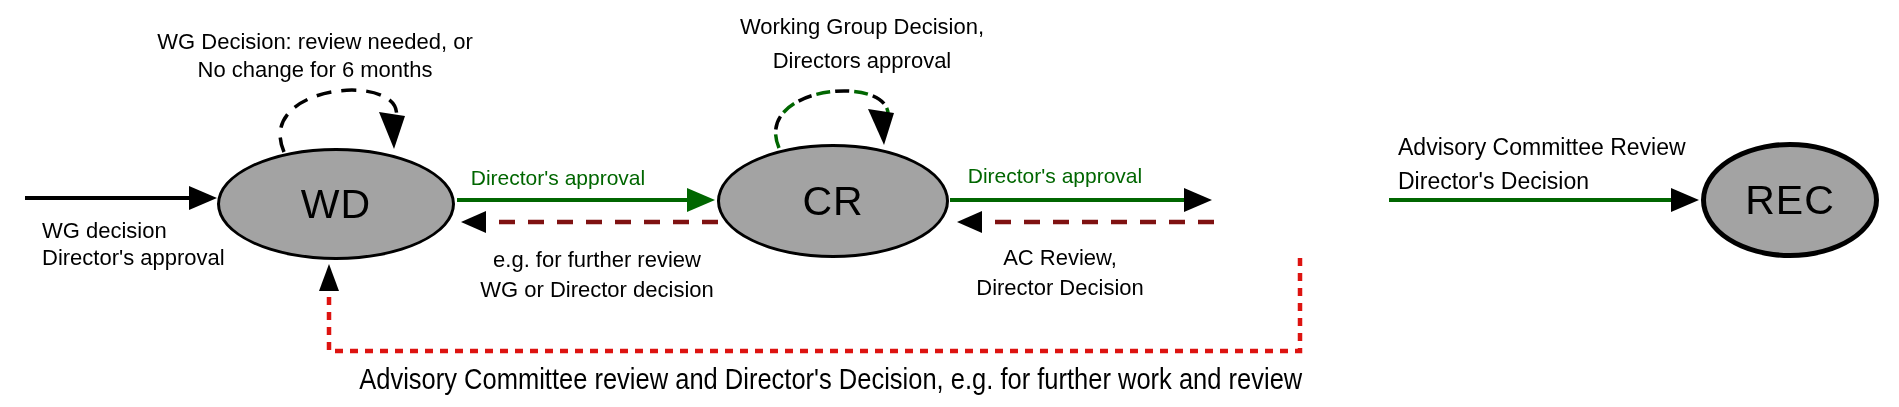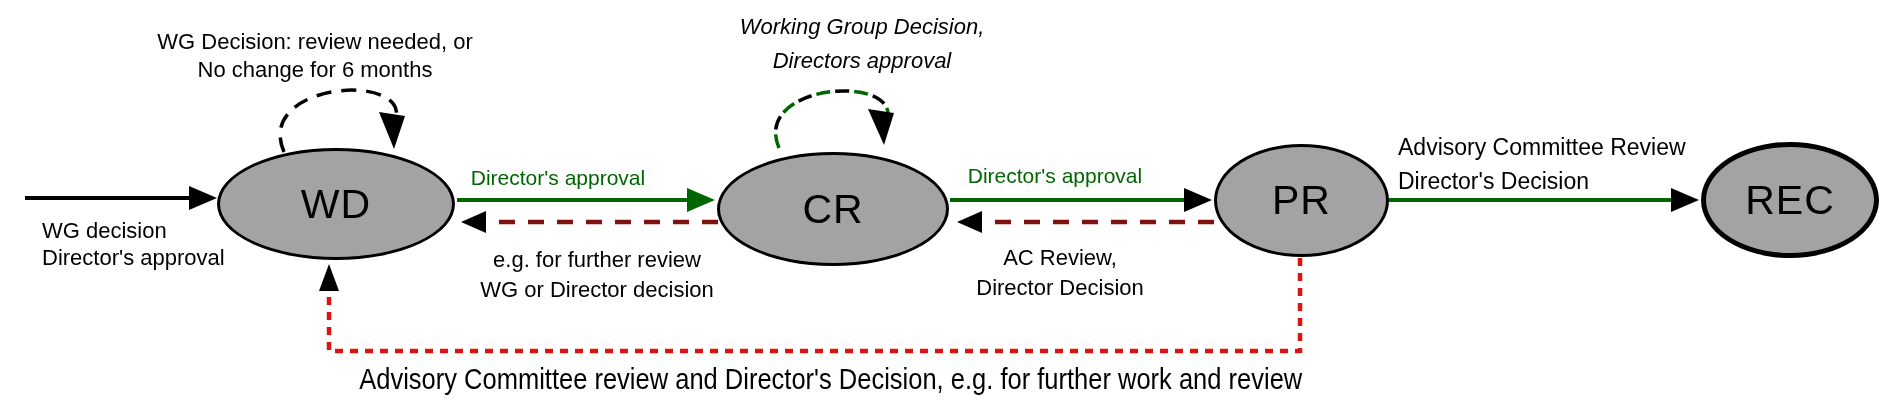--- a/index.html
+++ b/index.html
@@ -31,25 +31,22 @@
   .caption-text{display:inline-block;transform:scaleX(0.85);transform-origin:center;}
 </style>
 </head>
 <body>
 
 <div class="canvas">
 
   <div class="node" style="left:217px;top:148px;width:238px;height:112px;">
     <span>WD</span>
   </div>
-  <div class="node" style="left:717px;top:152px;width:232px;height:114px;text-align:center;">
+  <div class="node" style="left:717px;top:144px;width:232px;height:114px;text-align:center;">
     <span>CR</span>
-  </div>
-  <div class="node" style="left:1214px;top:144px;width:175px;height:113px;">
-    <span>PR</span>
   </div>
   <div class="node final" style="left:1701px;top:142px;width:178px;height:116px;">
     <span>REC</span>
   </div>
 
   <svg class="edges" width="1899" height="407" viewBox="0 0 1899 407">
 
     <line x1="25" y1="198" x2="191" y2="198" stroke="#000000" stroke-width="4"></line>
     <polygon points="217,198 189,186 189,210" fill="#000000"></polygon>
 
@@ -90,21 +87,21 @@
     <div>No change for 6 months</div>
   </div>
 
   <div class="lbl cbox green" style="left:408px;top:164px;width:300px;">Director's approval</div>
 
   <div class="lbl cbox ret-lbl" style="left:447px;top:245px;width:300px;">
     <div>e.g. for further review</div>
     <div>WG or Director decision</div>
   </div>
 
-  <div class="lbl cbox loop-lbl-cr" style="left:662px;top:10px;width:400px;font-style:italic;">
+  <div class="lbl cbox loop-lbl-cr" style="left:662px;top:10px;width:400px;">
     <div>Working Group Decision,</div>
     <div>Directors approval</div>
   </div>
 
   <div class="lbl cbox green" style="left:905px;top:162px;width:300px;">Director's approval</div>
 
   <div class="lbl cbox ret-lbl" style="left:910px;top:243px;width:300px;">
     <div>AC Review,</div>
     <div>Director Decision</div>
   </div>

